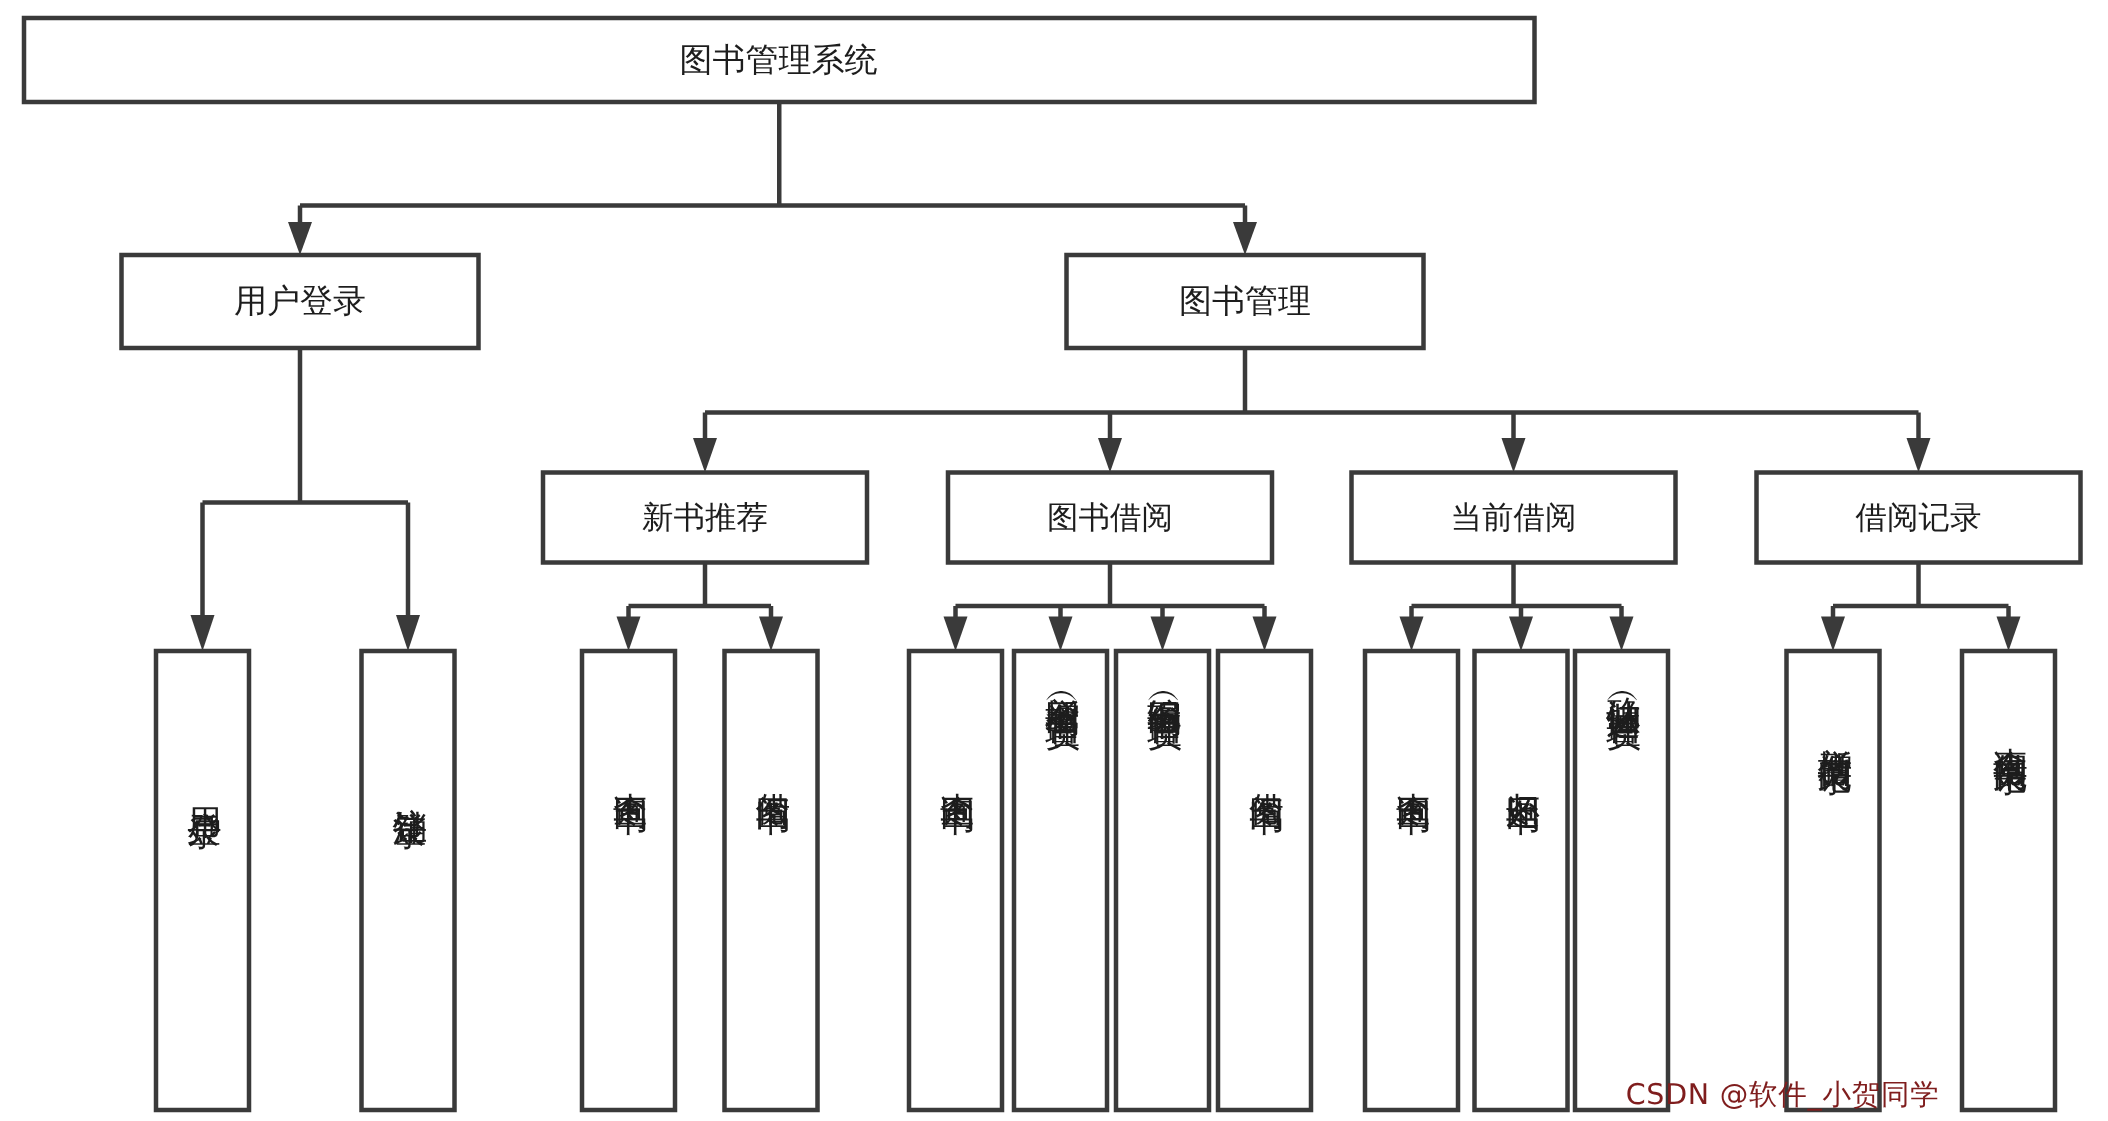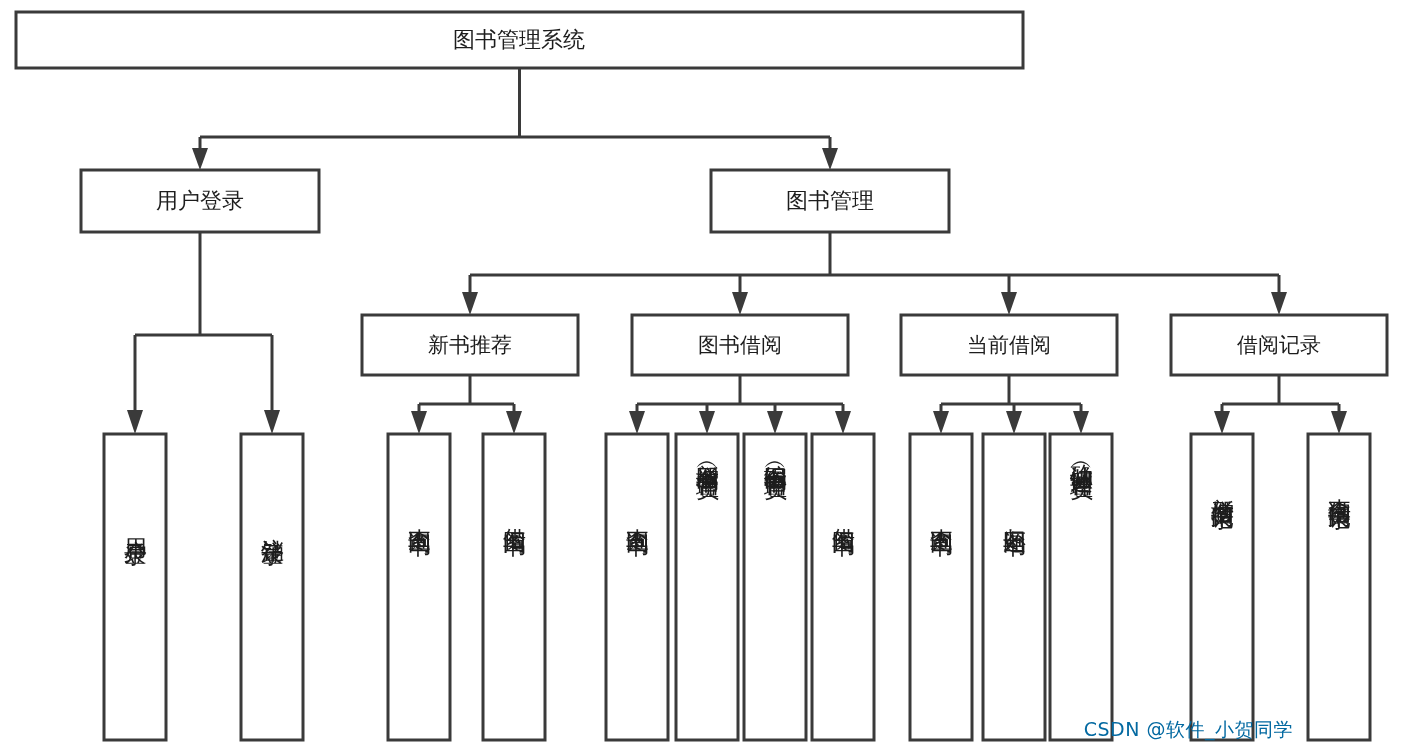--- a/index.html
+++ b/index.html
@@ -68,21 +68,21 @@
     letter-spacing: 2px;
     color: #1d1d1d;
     white-space: nowrap;
   }
   .watermark {
     position: absolute;
     right: 8px;
     bottom: 4px;
     font-family: "DejaVu Sans", "Liberation Sans", sans-serif;
     font-size: 19px;
-    color: #0369a1;
+    color: #7f1d1d;
     letter-spacing: 0.5px;
     white-space: nowrap;
   }
 </style>
 </head>
 <body>
 
 <div id="diagram-root">
 
   <svg id="flow" viewBox="0 0 1405 747">

